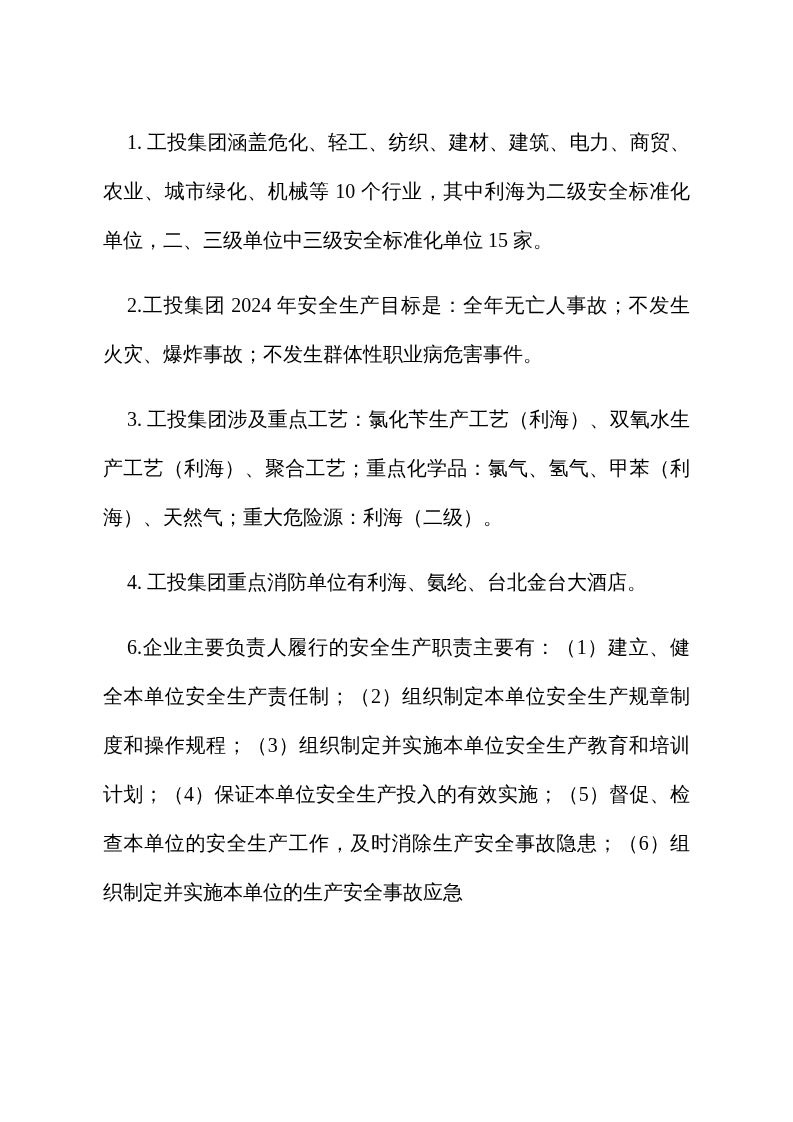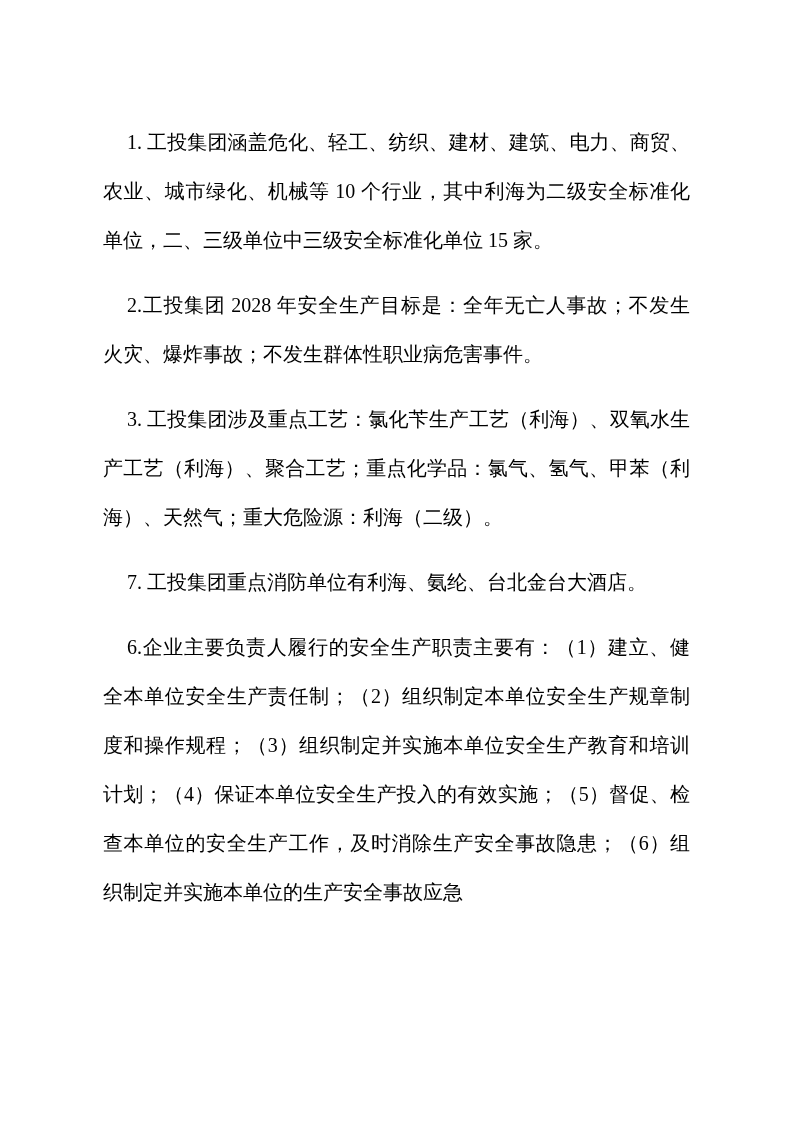--- a/index.html
+++ b/index.html
@@ -30,22 +30,22 @@
     color: #ff0000;
   }
 </style>
 </head>
 <body>
 
 <div class="page">
 
   <p class="para"><span>1. 工投集团涵盖危化、轻工、纺织、建材、建筑、电力、商贸、农业、城市绿化、机械等 10 个行业，其中利海为二级安全标准化单位，二、三级单位中三级安全标准化单位 15 家。</span></p>
 
-  <p class="para"><span>2.工投集团 2028 年安全生产目标是：全年无亡人事故；不发生火灾、爆炸事故；不发生群体性职业病危害事件。</span></p>
+  <p class="para"><span>2.工投集团 2024 年安全生产目标是：全年无亡人事故；不发生火灾、爆炸事故；不发生群体性职业病危害事件。</span></p>
 
   <p class="para"><span>3. 工投集团涉及重点工艺：氯化苄生产工艺（利海）、双氧水生产工艺（利海）、聚合工艺；重点化学品：氯气、氢气、甲苯（利海）、天然气；重大危险源：利海（二级）。</span></p>
 
-  <p class="para"><span>7. 工投集团重点消防单位有利海、氨纶、台北金台大酒店。</span></p>
+  <p class="para"><span>4. 工投集团重点消防单位有利海、氨纶、台北金台大酒店。</span></p>
 
 
   <p class="para"><span>6.企业主要负责人履行的安全生产职责主要有：（1）建立、健全本单位安全生产责任制；（2）组织制定本单位安全生产规章制度和操作规程；（3）组织制定并实施本单位安全生产教育和培训计划；（4）保证本单位安全生产投入的有效实施；（5）督促、检查本单位的安全生产工作，及时消除生产安全事故隐患；（6）组织制定并实施本单位的生产安全事故应急</span></p>
 
 </div>
 
 </body></html>

